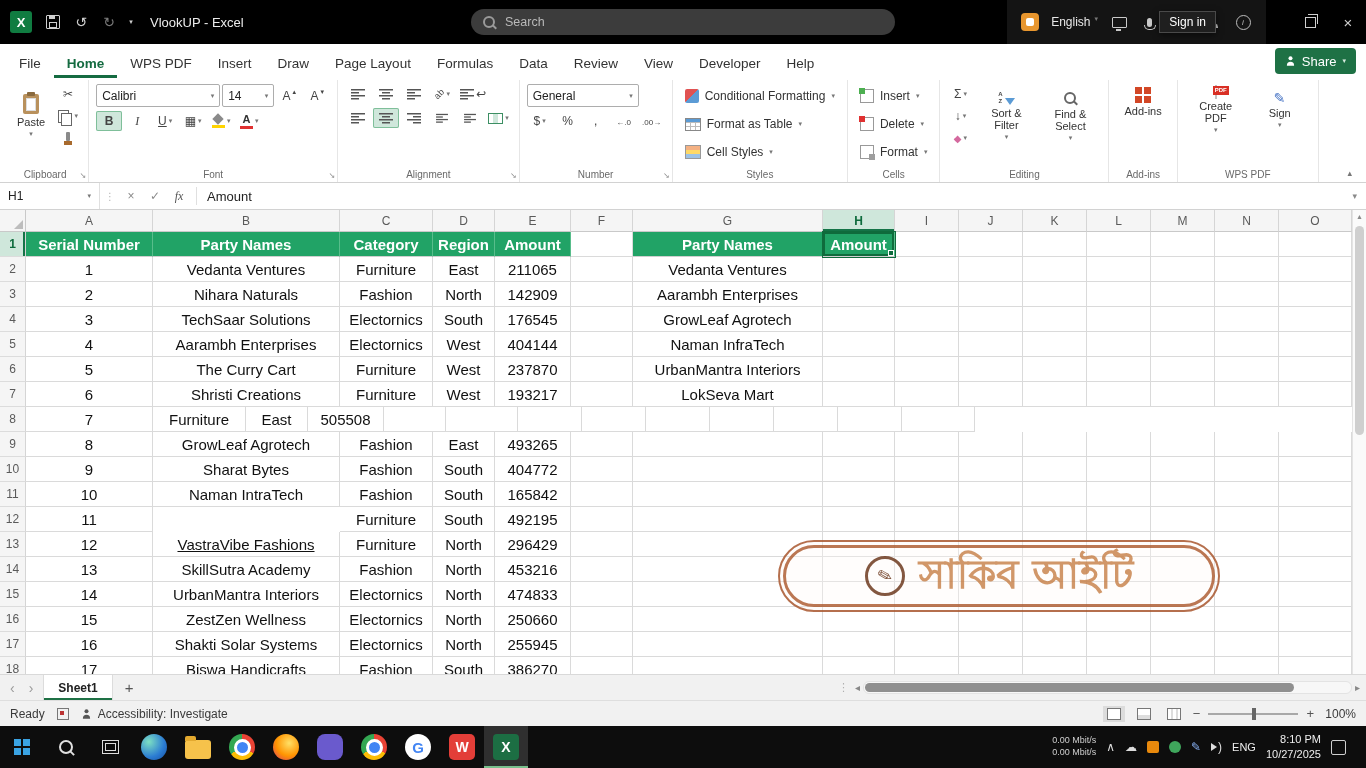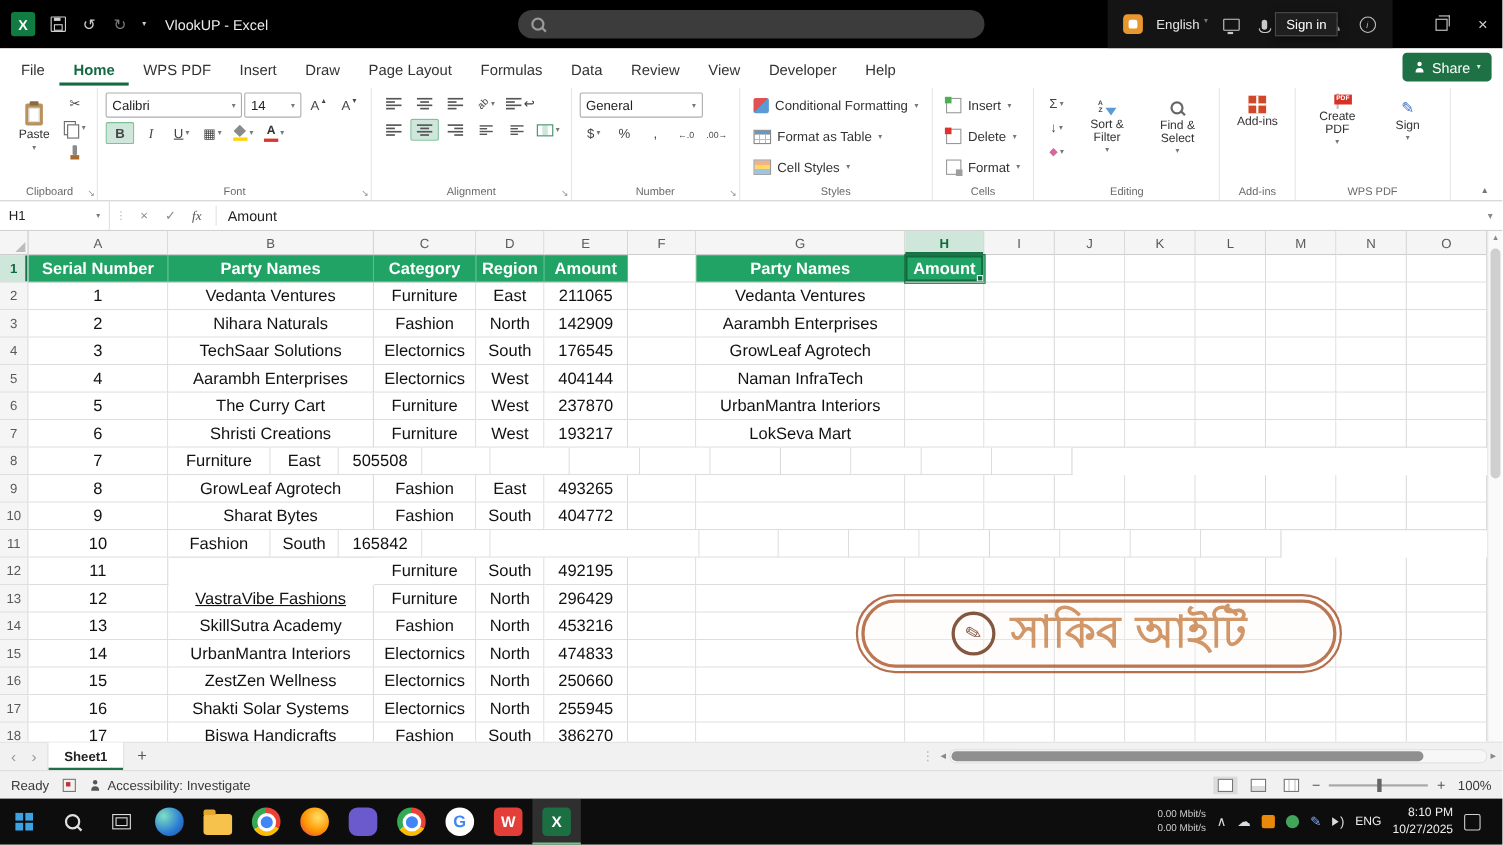--- a/index.html
+++ b/index.html
@@ -227,20 +227,21 @@
     <span class="xlogo"></span>
     <span class="tb-btn">
         <span class="i-save"></span>
       </span>
     <span class="tb-btn">↺</span>
     <span class="tb-btn dim">↻</span>
     <span class="tb-btn caret-sm">▾</span>
     <span class="tb-title">VlookUP - Excel</span>
     <div class="tb-search">
       <span class="i-mag dark"></span>
+      <input class="tb-search-input" readonly="" placeholder="Search" style="">
     </div>
     <div class="tb-overlay">
       <span class="rec-logo"></span>
       <span class="rec-lang">
           <span>English</span>
           <span class="caret9">▾</span>
         </span>
       <span class="rec-ic">
           <span class="i-mon"></span>
         </span>
@@ -737,20 +738,21 @@
           <div class="cell" style="width: 64px;"></div>
           <div class="cell" style="width: 64px;"></div>
           <div class="cell" style="width: 64px;"></div>
           <div class="cell" style="width: 64px;"></div>
           <div class="cell" style="width: 64px;"></div>
           <div class="cell" style="width: 73px;"></div>
         </div>
         <div class="grow">
           <div class="rowh">11</div>
           <div class="cell" style="width: 127px;">10</div>
+          <div class="cell" style="width: 187px;">Naman IntraTech</div>
           <div class="cell" style="width: 93px;">Fashion</div>
           <div class="cell" style="width: 62px;">South</div>
           <div class="cell" style="width: 76px;">165842</div>
           <div class="cell" style="width: 62px;"></div>
           <div class="cell" style="width: 190px;"></div>
           <div class="cell" style="width: 72px;"></div>
           <div class="cell" style="width: 64px;"></div>
           <div class="cell" style="width: 64px;"></div>
           <div class="cell" style="width: 64px;"></div>
           <div class="cell" style="width: 64px;"></div>

